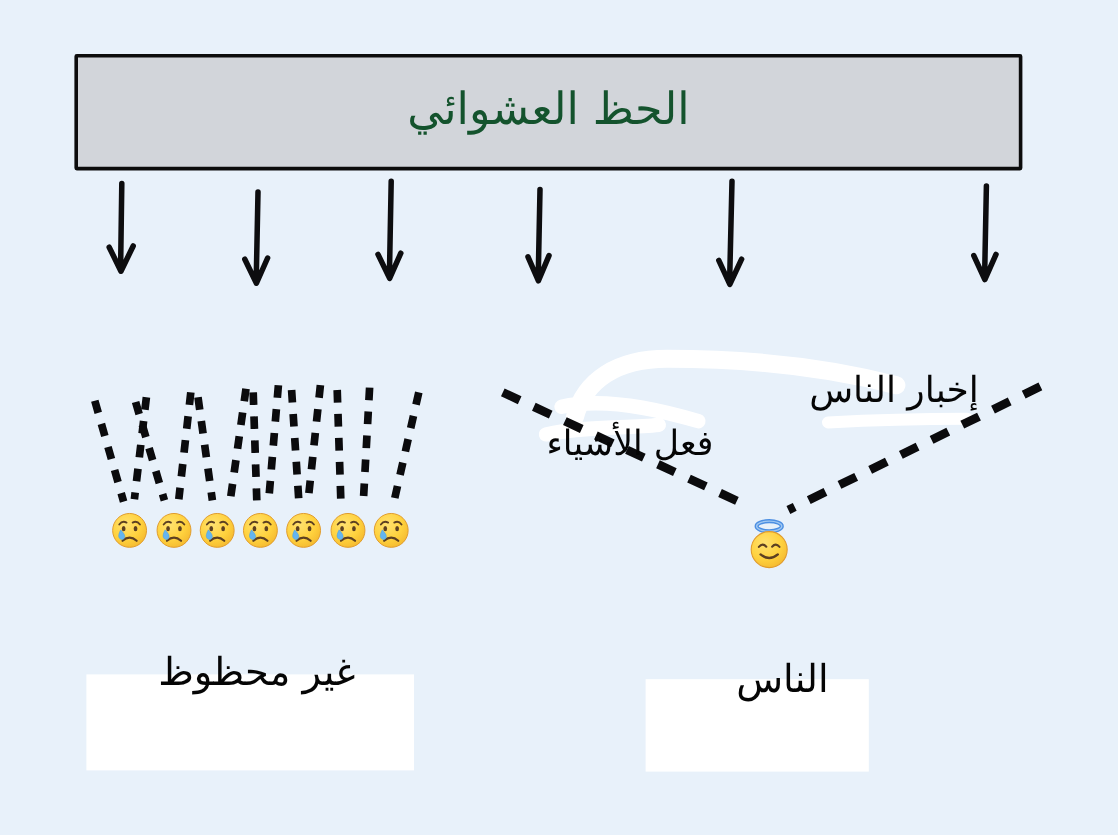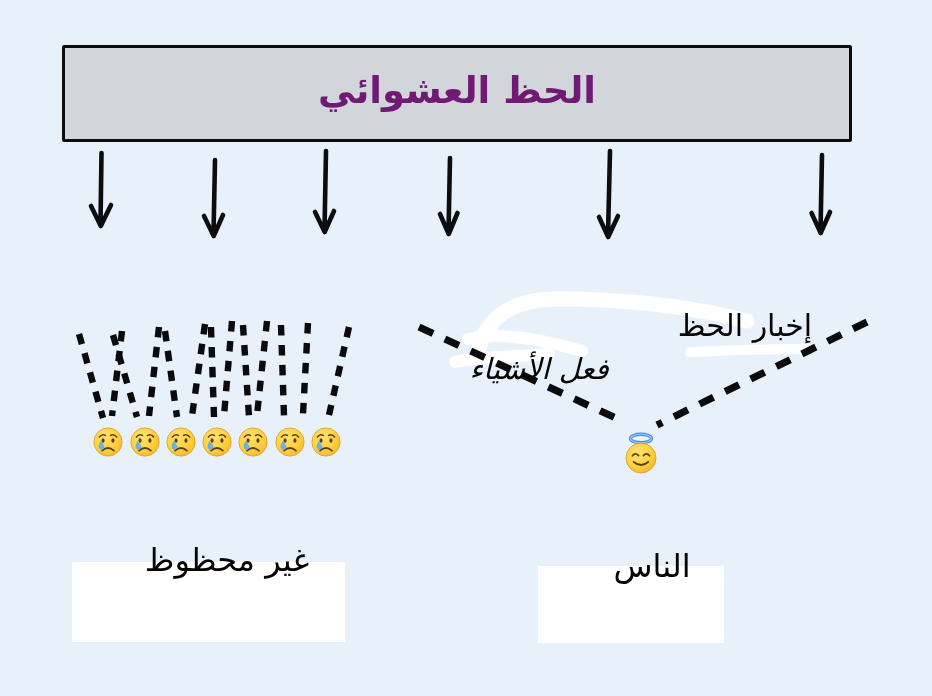--- a/index.html
+++ b/index.html
@@ -15,45 +15,44 @@
     left:62px;top:45px;
     width:790px;height:97px;
     background:#d2d5da;
     border:3.5px solid #0c0c0c;
     border-radius:2px;
     box-sizing:border-box;
     display:flex;align-items:center;justify-content:center;
   }
   .title-box span{
     font-size:37px;
-    color:#701a75;
+    color:#14532d;
     direction:rtl;
     line-height:1;
     padding-bottom:6px;
-    font-weight:bold;
   }
   .draw-layer{
     position:absolute;left:0;top:0;
   }
   .answer-box{
     position:absolute;
     background:#ffffff;
   }
   .answer-box.left{left:72px;top:562px;width:273px;height:80px;}
   .answer-box.right{left:538px;top:566px;width:186px;height:77px;}
   .lbl{
     position:absolute;
     direction:rtl;
     color:#050505;
     text-align:center;
     white-space:nowrap;
   }
-  .lbl.doing{left:459px;top:352px;width:160px;font-size:29px;font-style:italic;}
+  .lbl.doing{left:445px;top:352px;width:160px;font-size:29px;}
   .lbl.telling{left:665px;top:308px;width:160px;font-size:30px;}
-  .lbl.unlucky{left:137px;top:541px;width:180px;font-size:32px;}
+  .lbl.unlucky{left:124px;top:541px;width:180px;font-size:32px;}
   .lbl.lucky{left:572px;top:547px;width:160px;font-size:32px;}
   .brow{stroke:#5d4021;stroke-width:1.7;fill:none;stroke-linecap:round;}
   .dash-l{stroke:#0b0b0d;stroke-width:6.4;stroke-dasharray:10.5 9.5;}
   .dash-r{stroke:#0b0b0d;stroke-width:7.2;stroke-dasharray:15.5 13;}
   .arrow{stroke:#0d0d0f;stroke-width:4.6;fill:none;stroke-linecap:round;stroke-linejoin:round;}
   .scrib{stroke:#ffffff;fill:none;stroke-linecap:round;}
 </style>
 </head>
 <body>
 
@@ -136,17 +135,17 @@
       <use href="#cryFace" x="309.5" y="425.5" width="33" height="33"></use>
     </g>
 
     <use href="#haloFace" x="621" y="431" width="40" height="44"></use>
   </svg>
 
   <div class="answer-box left"></div>
   <div class="answer-box right"></div>
 
   <div class="lbl doing">فعل الأشياء</div>
-  <div class="lbl telling">إخبار الحظ</div>
+  <div class="lbl telling">إخبار الناس</div>
   <div class="lbl unlucky">غير محظوظ</div>
   <div class="lbl lucky">الناس</div>
 
 </div>
 
 </body></html>

